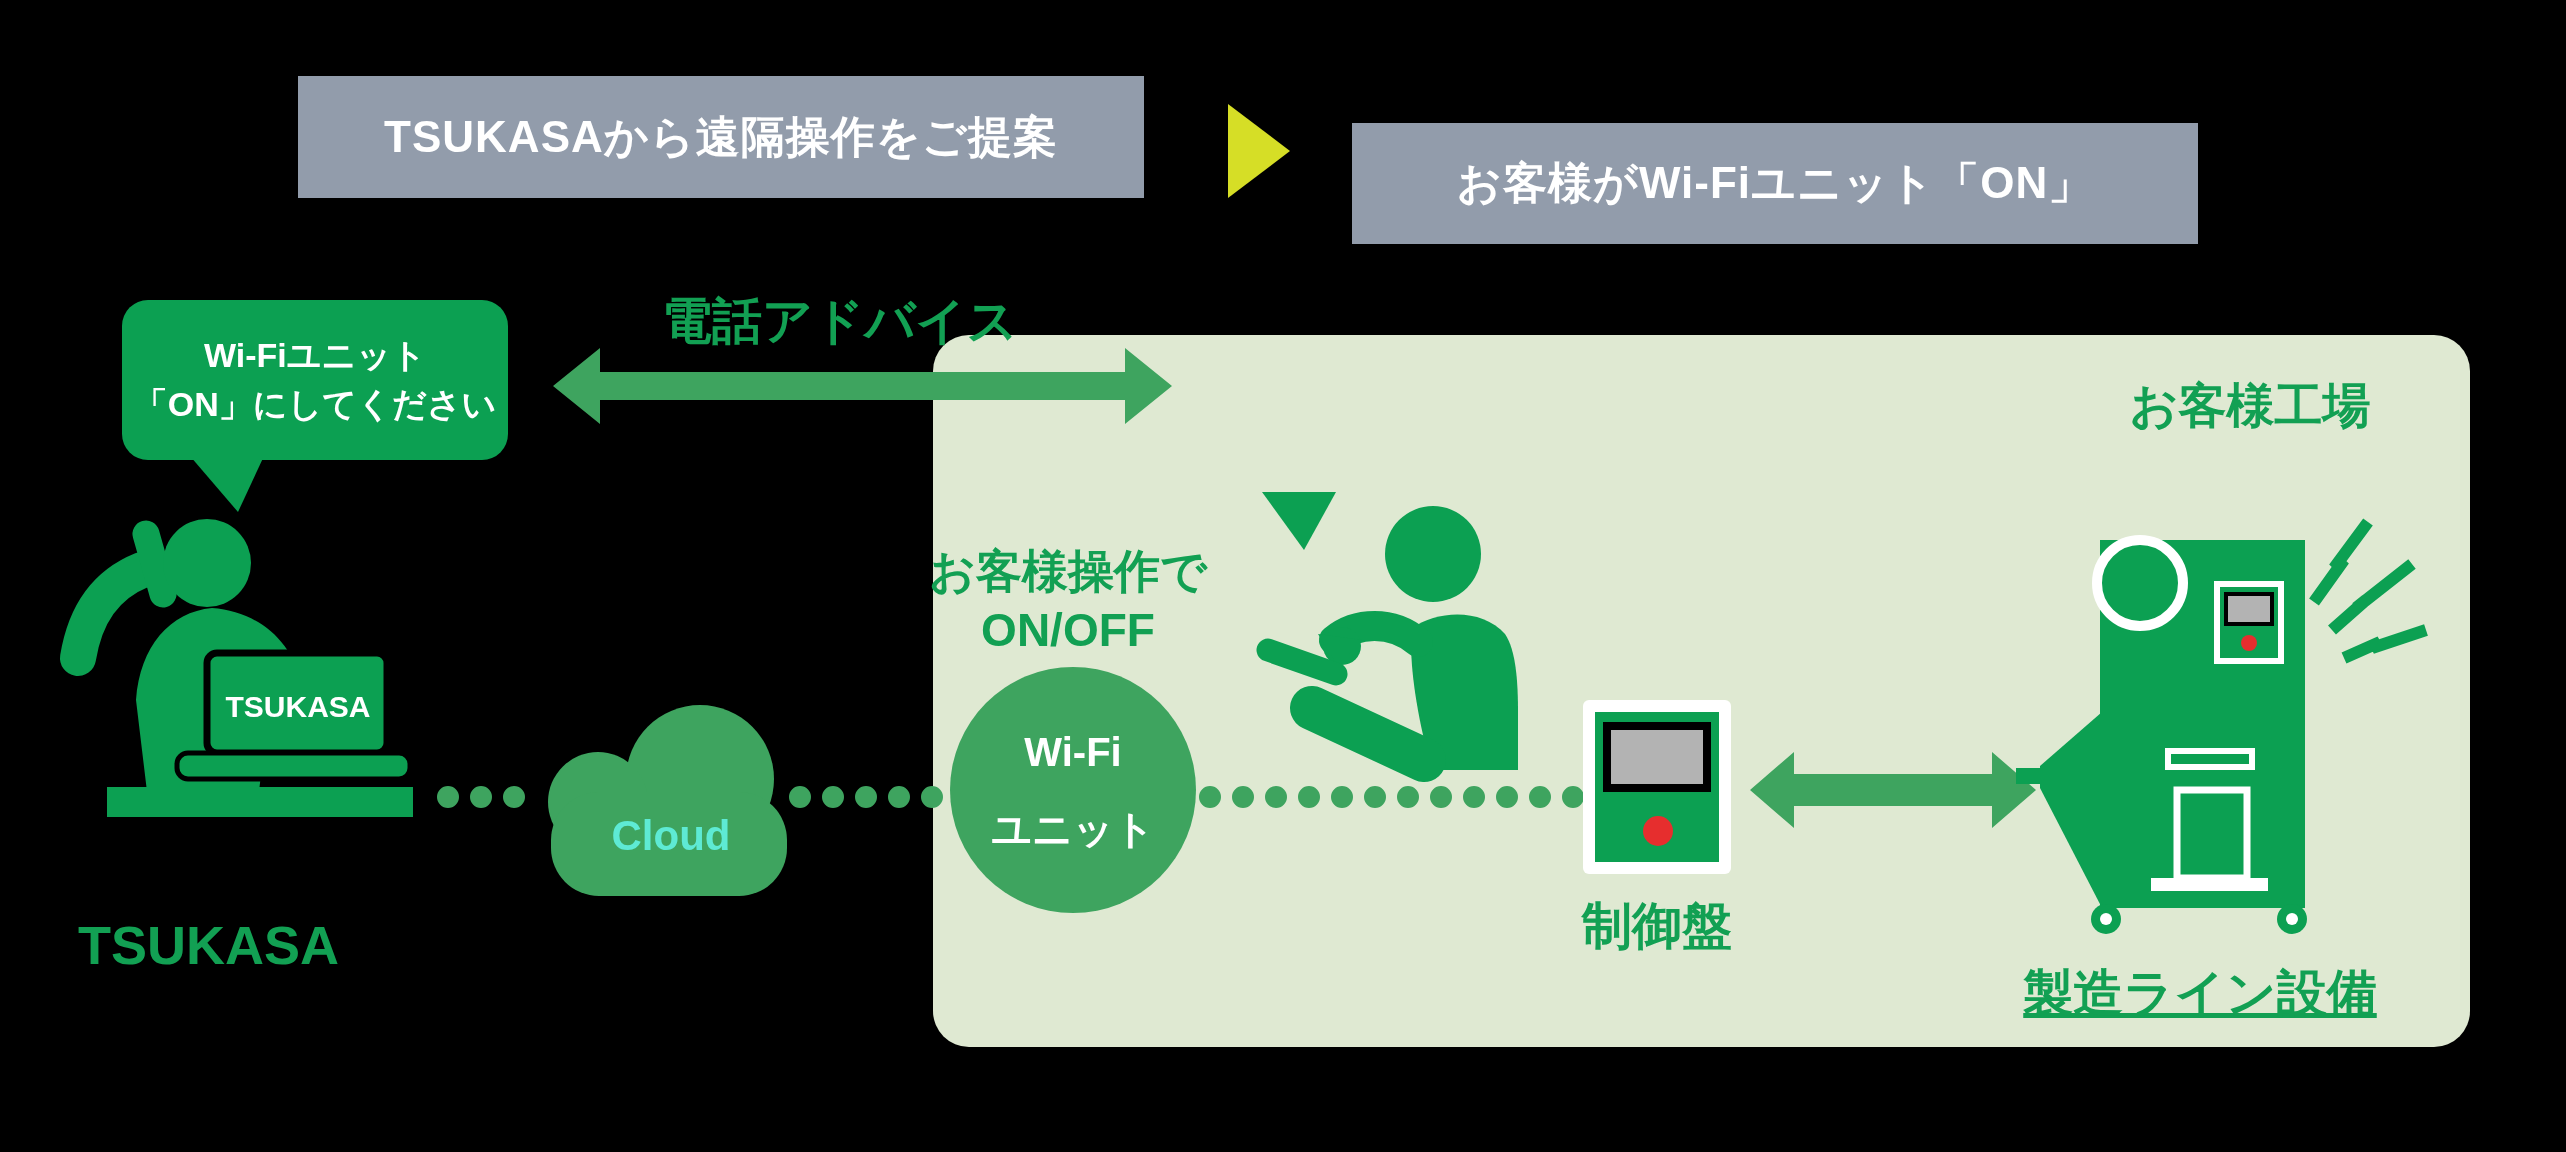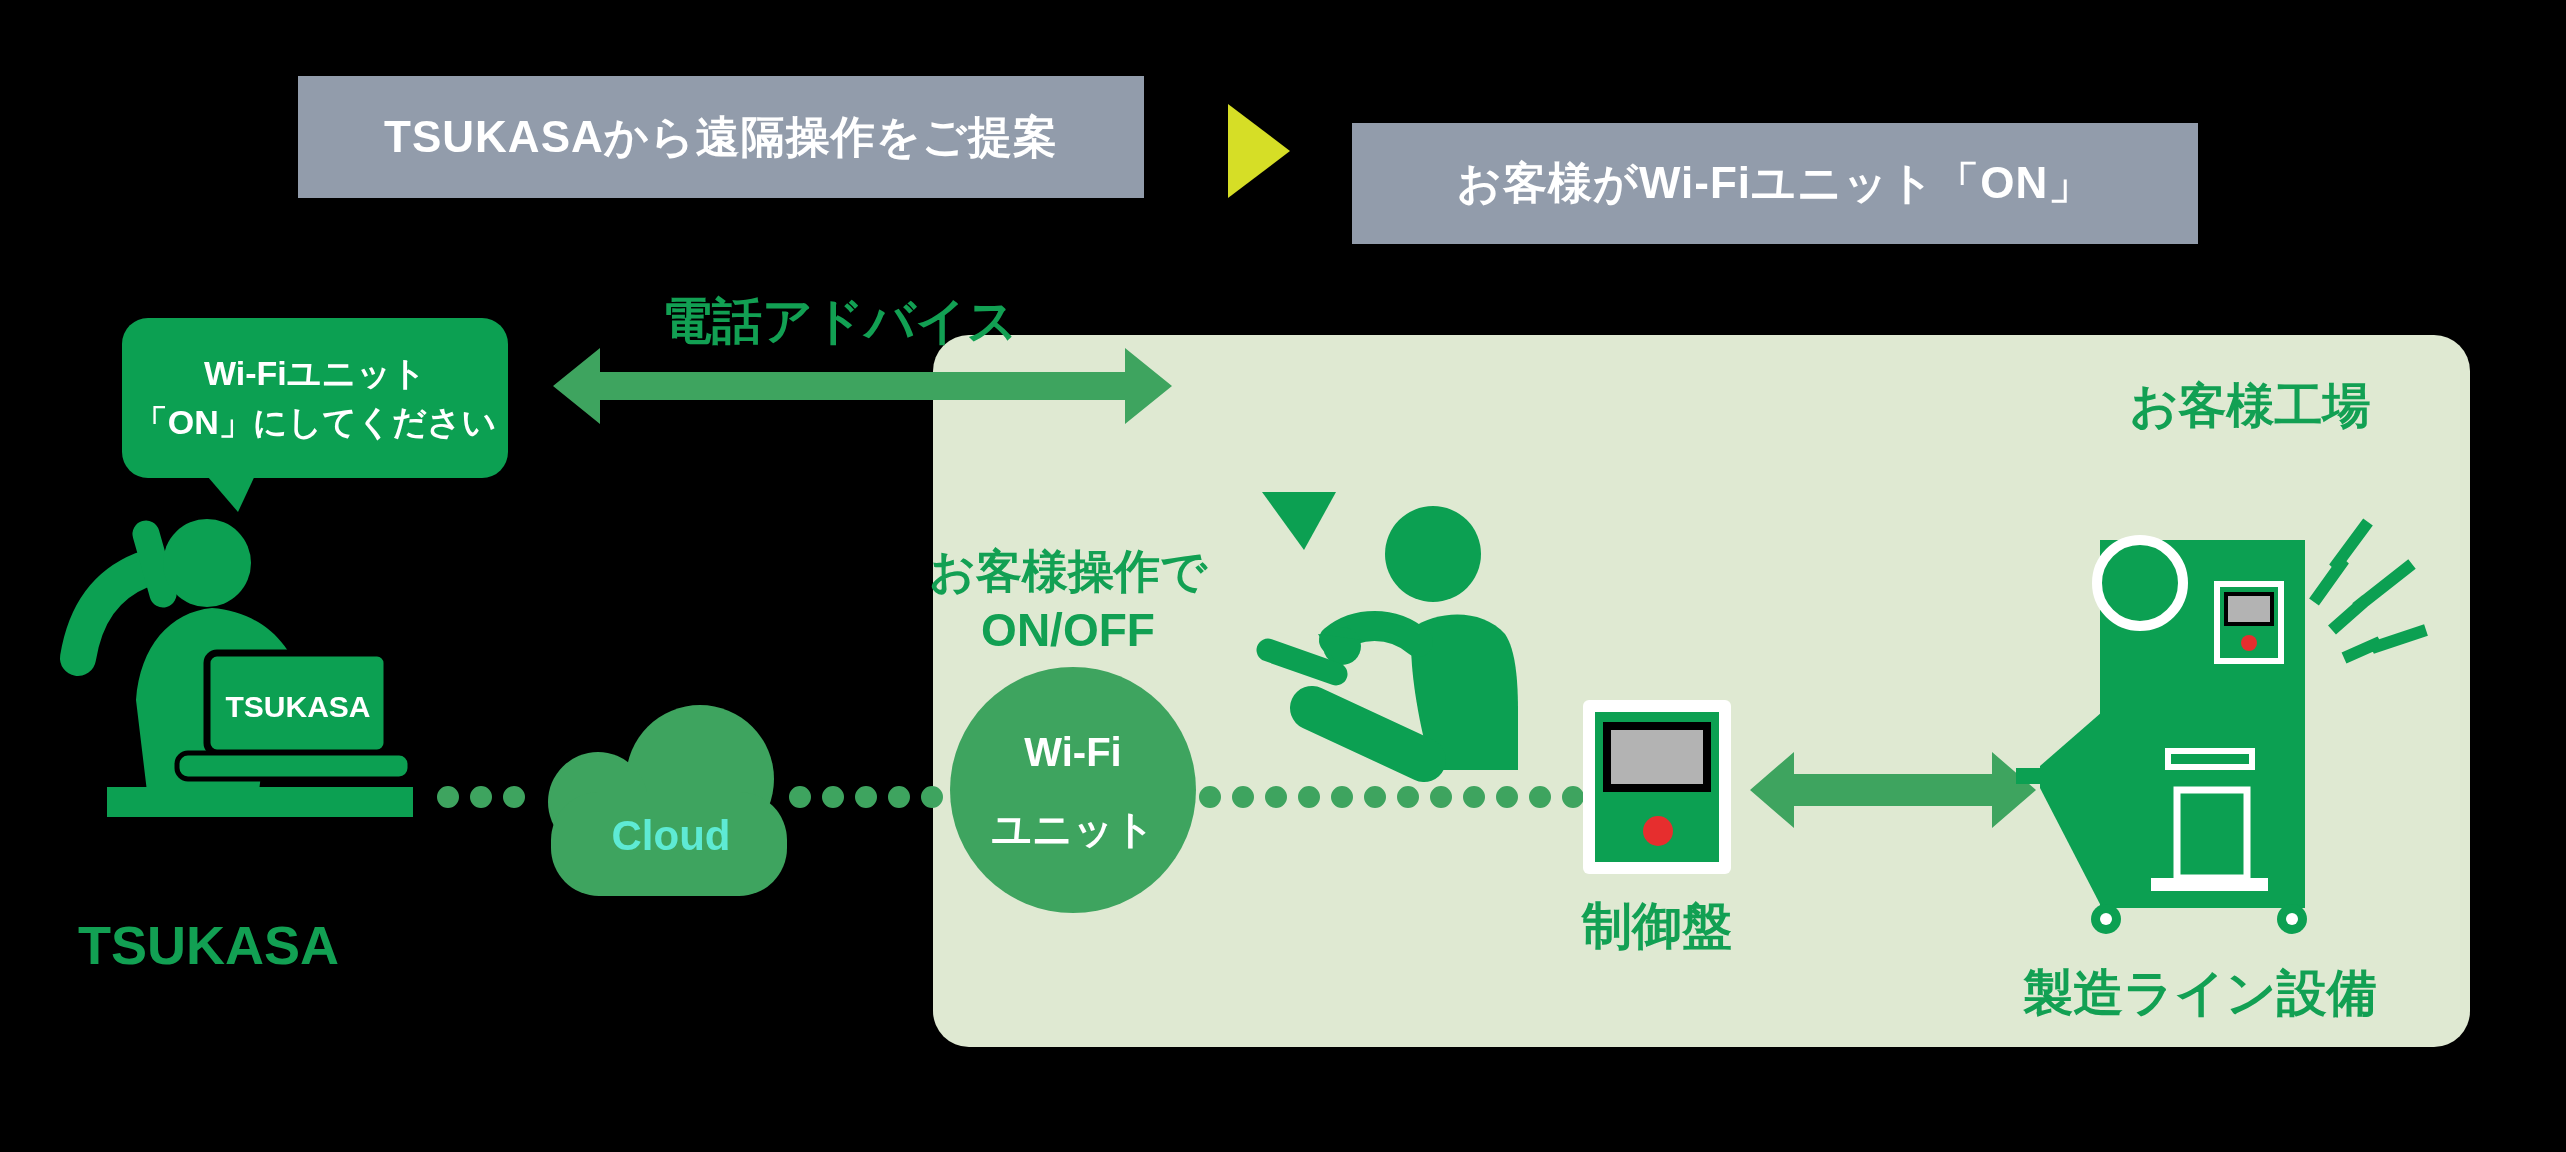--- a/index.html
+++ b/index.html
@@ -12,30 +12,30 @@
     left:933px;top:335px;width:1537px;height:712px;
     background:#dfe9d2;border-radius:36px;z-index:0;
   }
   .gfx{left:0;top:0;z-index:1;}
   .step-box{
     background:#929cab;display:flex;align-items:center;justify-content:center;
     color:#fff;font-weight:700;font-size:44px;letter-spacing:1px;z-index:2;
   }
   .bubble{
     background:#0ca052;border-radius:26px;color:#fff;display:flex;flex-direction:column;
-    align-items:center;justify-content:center;text-align:center;font-weight:600;z-index:2;margin-top:18px;
+    align-items:center;justify-content:center;text-align:center;font-weight:600;z-index:2;
   }
   .bubble1{left:122px;top:300px;width:386px;height:160px;font-size:34px;line-height:1.45;}
   .bubble2{left:1202px;top:302px;width:382px;height:194px;font-size:37px;line-height:1.4;}
   .glabel{color:#12a053;font-weight:700;text-align:center;z-index:2;}
   .phone-advice{left:640px;top:288px;width:400px;font-size:50px;}
   .factory-title{left:2080px;top:374px;width:340px;font-size:48px;}
   .operation{left:876px;top:542px;width:384px;font-size:46px;line-height:1.28;}
   .control-label{left:1557px;top:893px;width:200px;font-size:50px;}
-  .equipment-label{left:2000px;top:960px;width:400px;font-size:50px;}
+  .equipment-label{left:2000px;top:960px;width:400px;font-size:50px;text-decoration:underline;}
   .tsukasa-name{left:78px;top:914px;width:280px;font-size:54px;text-align:left;}
   .wifi-circle{
     left:950px;top:667px;width:246px;height:246px;border-radius:50%;background:#3ea45f;
     color:#fff;display:flex;flex-direction:column;align-items:center;justify-content:center;
     font-size:40px;font-weight:600;line-height:1.3;z-index:2;text-align:center;gap:25px;
   }
   .cloud-label{left:560px;top:812px;width:222px;text-align:center;color:#5eead4;
     font-size:42px;font-weight:600;z-index:2;}
   .laptop-label{left:210px;top:690px;width:176px;text-align:center;color:#fff;
     font-size:30px;font-weight:600;z-index:2;}

